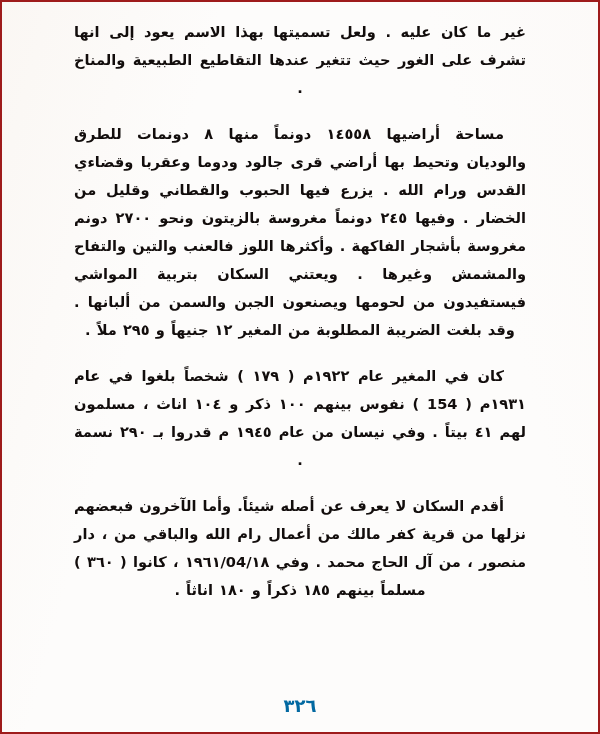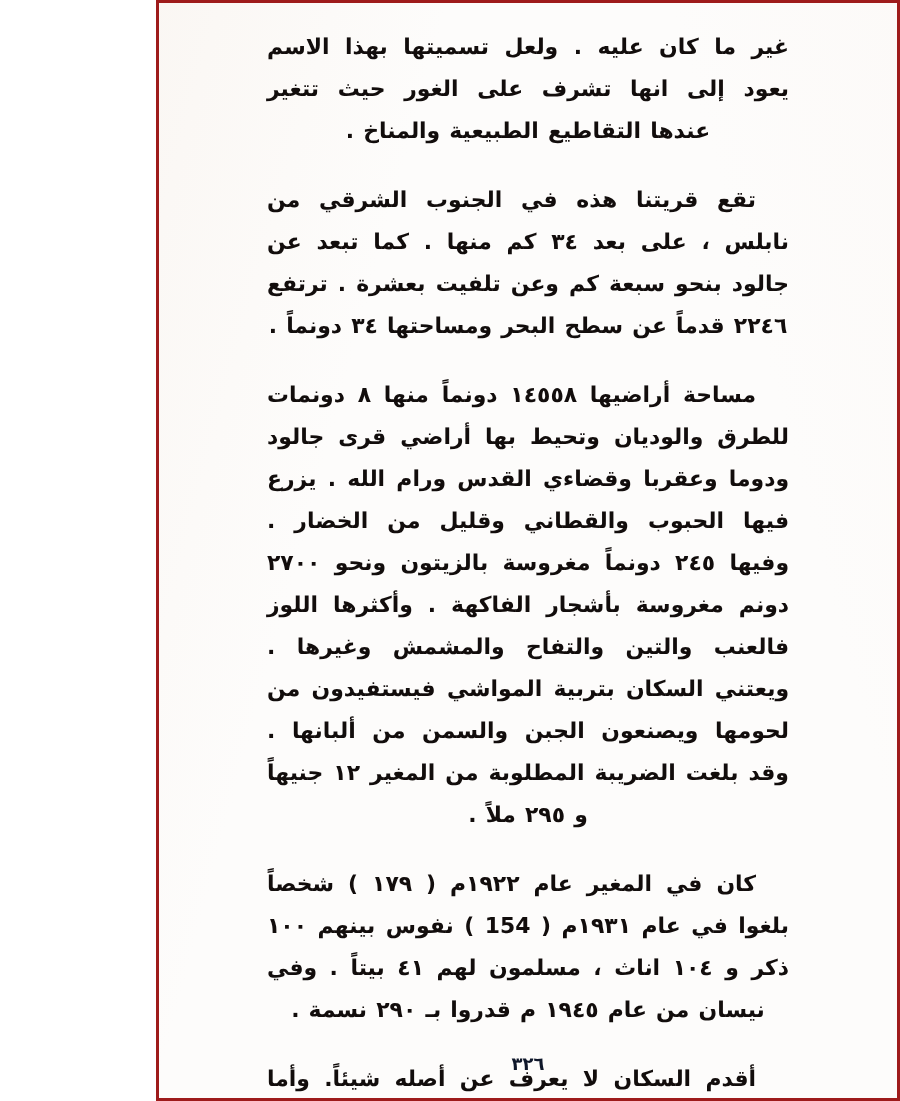--- a/index.html
+++ b/index.html
@@ -9,21 +9,21 @@
   body {
     width: 600px;
     height: 734px;
     background: #ffffff;
     font-family: "DejaVu Sans", sans-serif;
   }
 
   .page-frame {
     position: relative;
     box-sizing: border-box;
-    width: 496px;
+    width: 600px;
     height: 734px;
     background: #fdfcfb;
     border: 2px solid #9e1b1b;
     overflow: hidden;
   }
 
   
   .paper-tone {
     position: absolute;
     inset: 0;
@@ -64,38 +64,37 @@
   .para.gap-top {
     margin-top: 18px;
   }
 
   .page-number {
     position: absolute;
     bottom: 16px;
     left: 0;
     right: 0;
     text-align: center;
-    color: #0f172a;
+    color: #0369a1;
     font-family: "DejaVu Sans", sans-serif;
-    font-size: 12px;
+    font-size: 18px;
     font-weight: 700;
     letter-spacing: 1px;
     direction: rtl;
   }
 </style>
 </head>
 <body>
 
 <div class="page-frame">
   <div class="paper-tone"></div>
 
   <div class="text-column">
     <p class="para">غير ما كان عليه .  ولعل تسميتها بهذا الاسم يعود إلى انها تشرف على الغور حيث تتغير عندها التقاطيع الطبيعية والمناخ .</p>
 
-    <p class="para indent gap-top">تقع قريتنا هذه في الجنوب الشرقي من نابلس ، على بعد ٣٤ كم منها . كما تبعد عن جالود بنحو سبعة كم وعن تلفيت بعشرة .  ترتفع ٢٢٤٦ قدماً عن سطح البحر ومساحتها ٣٤ دونماً .</p>
 
     <p class="para indent gap-top">مساحة أراضيها ١٤٥٥٨ دونماً منها ٨ دونمات للطرق والوديان وتحيط بها أراضي قرى جالود ودوما وعقربا وقضاءي القدس ورام الله . يزرع فيها الحبوب والقطاني وقليل من الخضار .  وفيها ٢٤٥ دونماً مغروسة بالزيتون ونحو ٢٧٠٠ دونم مغروسة بأشجار الفاكهة .  وأكثرها اللوز فالعنب والتين والتفاح والمشمش وغيرها . ويعتني السكان بتربية المواشي فيستفيدون من لحومها ويصنعون الجبن والسمن من ألبانها .  وقد بلغت الضريبة المطلوبة من المغير ١٢ جنيهاً و ٢٩٥ ملاً .</p>
 
     <p class="para indent gap-top">كان في المغير عام ١٩٢٢م ( ١٧٩ ) شخصاً بلغوا في عام ١٩٣١م ( 154 ) نفوس بينهم ١٠٠ ذكر و ١٠٤ اناث ، مسلمون لهم ٤١ بيتاً .  وفي نيسان من عام ١٩٤٥ م قدروا بـ ٢٩٠ نسمة .</p>
 
     <p class="para indent gap-top">أقدم السكان لا يعرف عن أصله شيئاً. وأما الآخرون فبعضهم نزلها من قرية كفر مالك من أعمال رام الله والباقي من ، دار منصور ، من آل الحاج محمد . وفي ١٩٦١/04/١٨ ، كانوا ( ٣٦٠ ) مسلماً بينهم ١٨٥ ذكراً و ١٨٠ اناثاً .</p>
 
   </div>
 
   <div class="page-number">٣٢٦</div>

